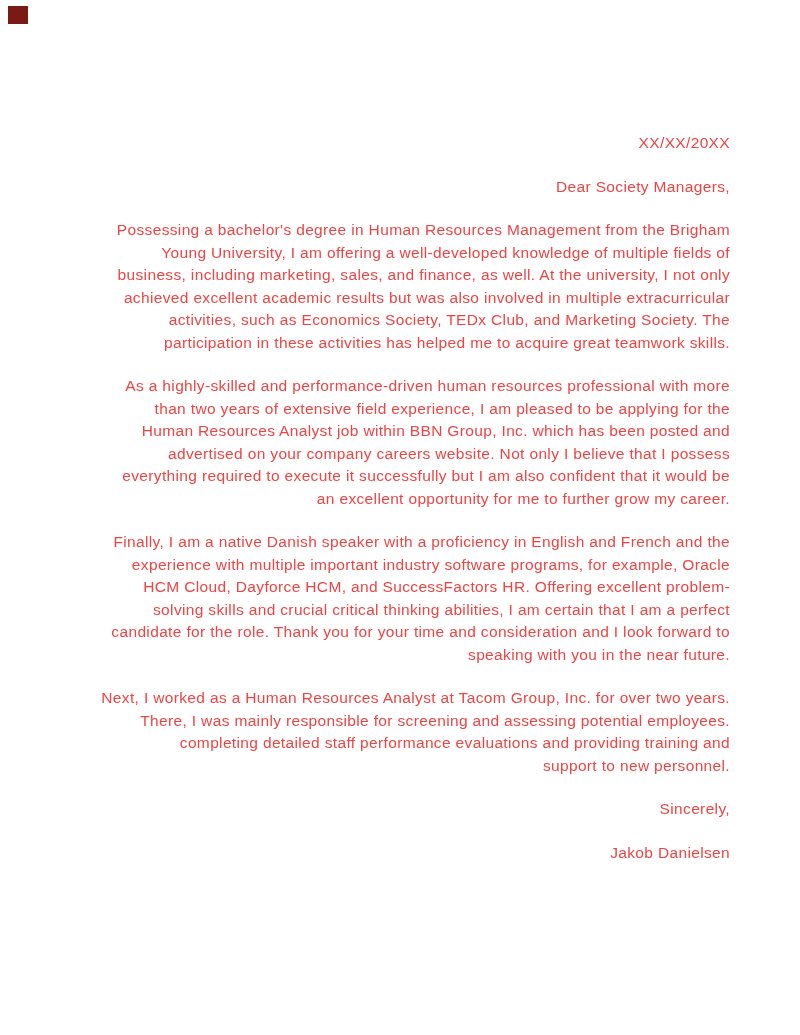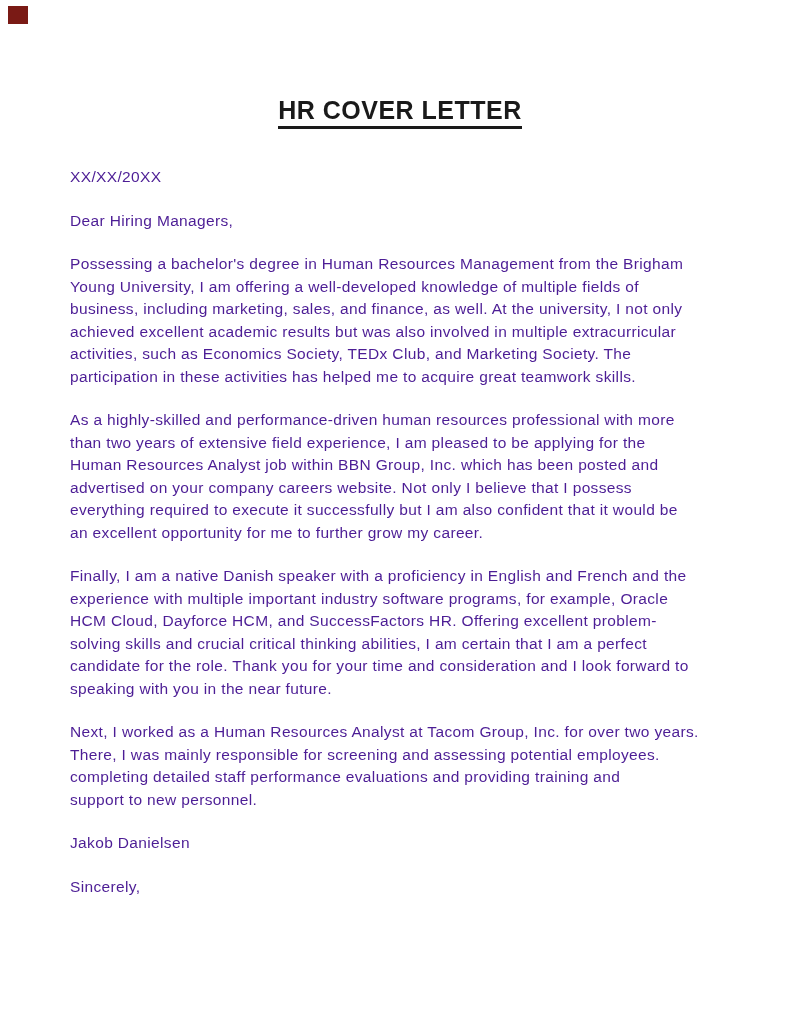--- a/index.html
+++ b/index.html
@@ -34,47 +34,47 @@
     font-weight: bold;
     color: #1a1a1a;
     letter-spacing: 0.5px;
   }
   .title .title-text {
     display: inline-block;
     border-bottom: 3px solid #1a1a1a;
     padding-bottom: 1px;
   }
   .body-text {
-    color: #4c1d95;
+    color: #ef4444;
     font-size: 15.5px;
     line-height: 22.5px;
     letter-spacing: 0.35px;
+    text-align: right;
   }
   .block {
     margin: 0 0 21px 0;
     white-space: pre; 
   }
   .date-line {
     margin-top: 37px;
   }
 </style>
 </head>
 <body>
 
 <div class="page">
 
   <div class="corner-mark"></div>
 
   <div class="content">
 
-    <h1 class="title"><span class="title-text">HR COVER LETTER</span></h1>
 
     <div class="body-text block date-line">XX/XX/20XX</div>
 
-    <div class="body-text block">Dear Hiring Managers,</div>
+    <div class="body-text block">Dear Society Managers,</div>
 
     <div class="body-text block">Possessing a bachelor's degree in Human Resources Management from the Brigham
 Young University, I am offering a well-developed knowledge of multiple fields of
 business, including marketing, sales, and finance, as well. At the university, I not only
 achieved excellent academic results but was also involved in multiple extracurricular
 activities, such as Economics Society, TEDx Club, and Marketing Society. The
 participation in these activities has helped me to acquire great teamwork skills.</div>
 
     <div class="body-text block">As a highly-skilled and performance-driven human resources professional with more
 than two years of extensive field experience, I am pleased to be applying for the
@@ -88,18 +88,18 @@
 HCM Cloud, Dayforce HCM, and SuccessFactors HR. Offering excellent problem-
 solving skills and crucial critical thinking abilities, I am certain that I am a perfect
 candidate for the role. Thank you for your time and consideration and I look forward to
 speaking with you in the near future.</div>
 
     <div class="body-text block">Next, I worked as a Human Resources Analyst at Tacom Group, Inc. for over two years.
 There, I was mainly responsible for screening and assessing potential employees.
 completing detailed staff performance evaluations and providing training and
 support to new personnel.</div>
 
+    <div class="body-text block">Sincerely,</div>
+
     <div class="body-text block">Jakob Danielsen</div>
-
-    <div class="body-text block">Sincerely,</div>
 
   </div>
 </div>
 
 </body></html>

